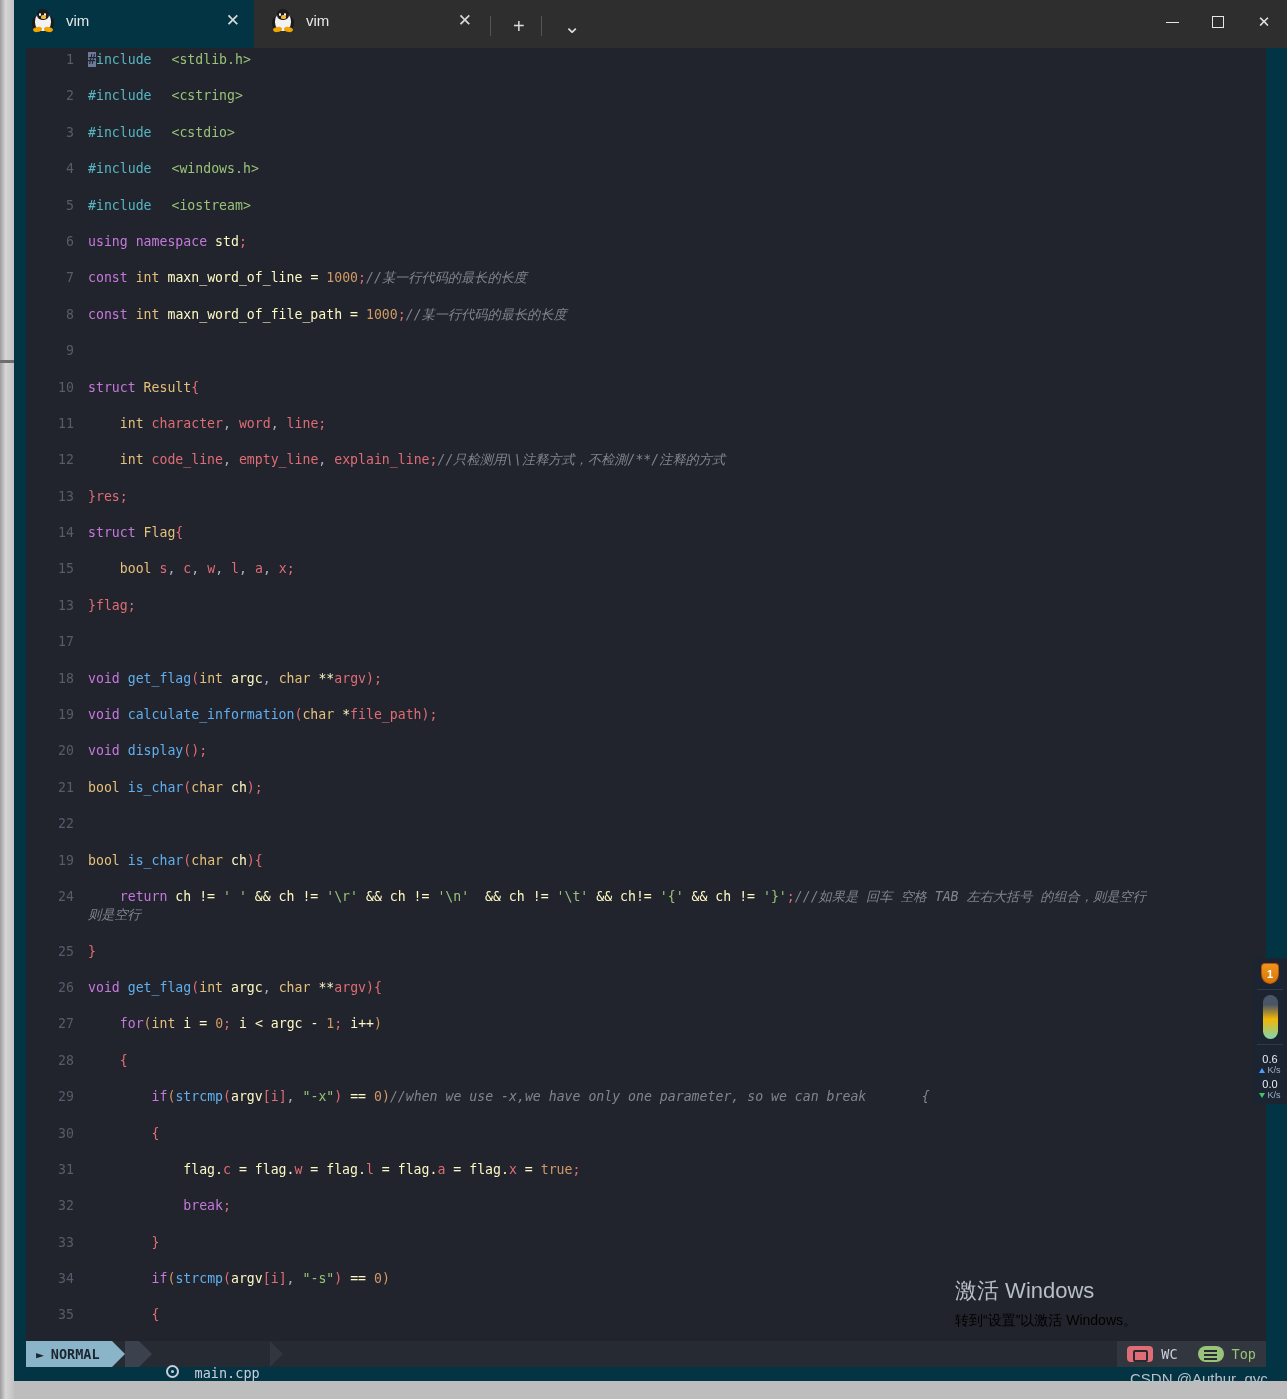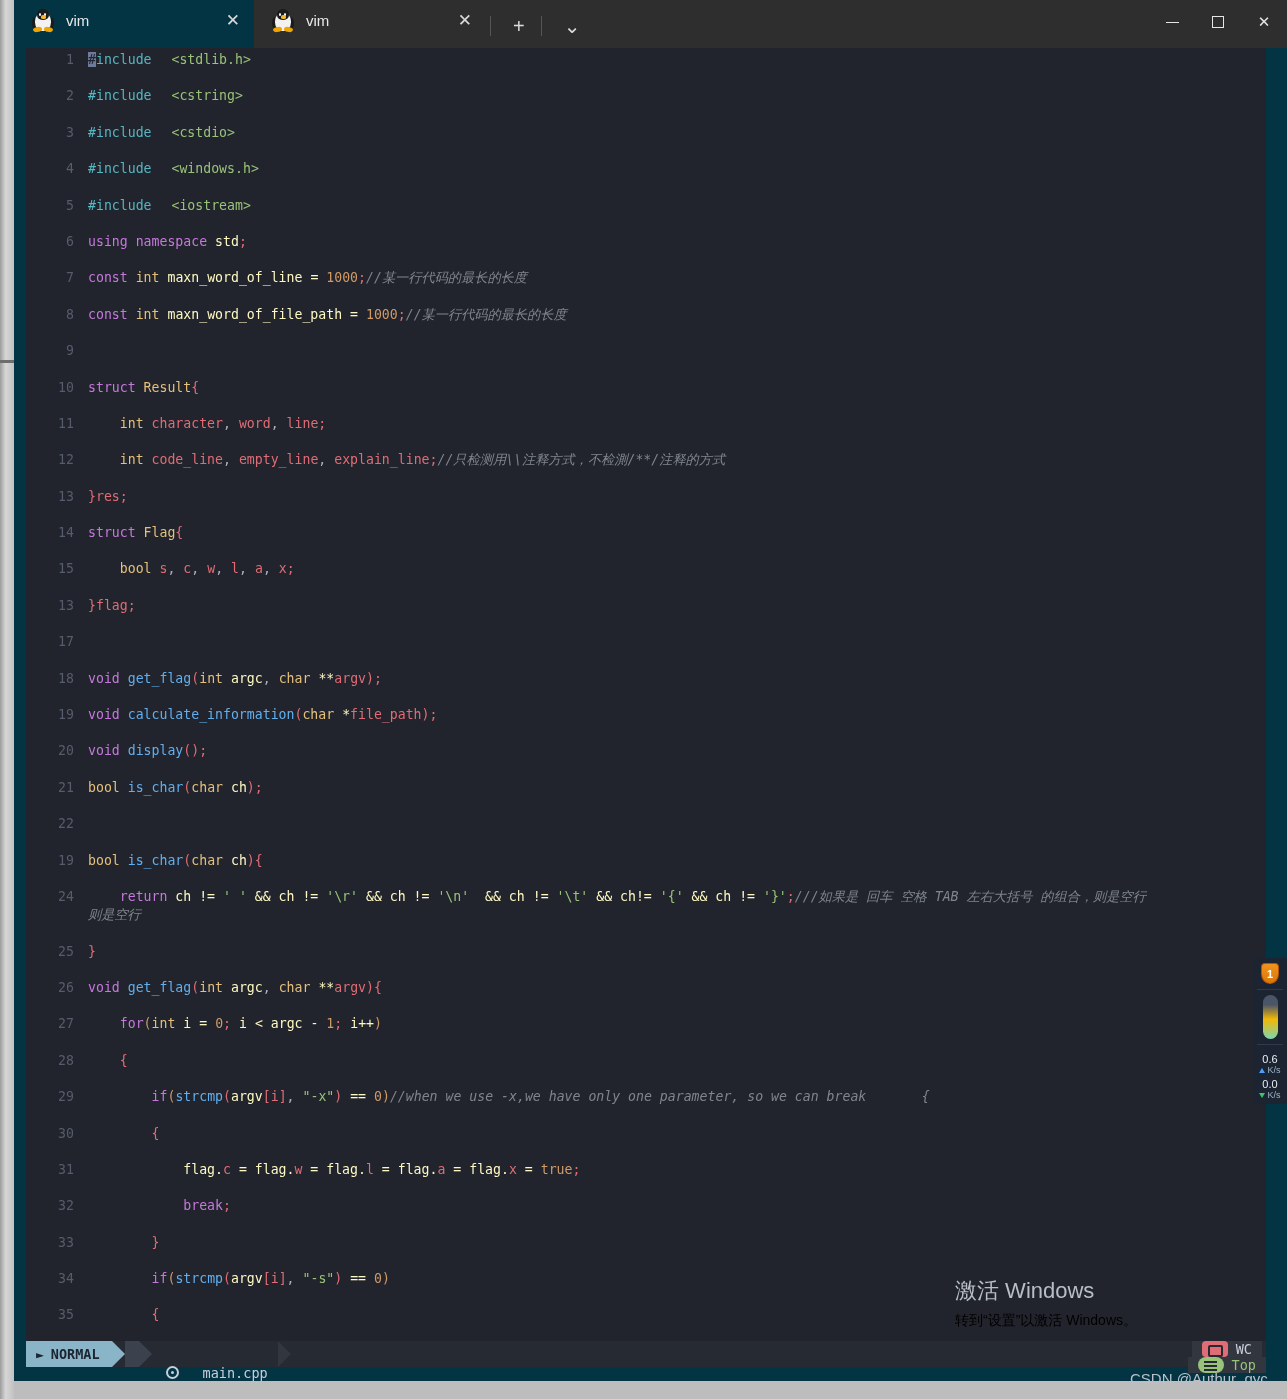--- a/index.html
+++ b/index.html
@@ -100,29 +100,29 @@
     font-family:"DejaVu Sans Mono", monospace; font-size:13.5px;
   }
   .mode { background:#8ab4c8; color:#1b2430; height:26px; display:flex; align-items:center;
           gap:7px; padding:0 12px 0 10px; font-weight:bold; }
   .mode .vicon { color:#1b2430; font-size:13px; font-weight:bold; }
   .arrow { width:0;height:0;border-top:13px solid transparent;border-bottom:13px solid transparent;
            border-left:13px solid #8ab4c8; }
   .seg2 { background:#3b414d; height:26px; display:flex; align-items:center; padding:0 10px 0 4px;}
   .arrow2 { width:0;height:0;border-top:13px solid transparent;border-bottom:13px solid transparent;
            border-left:13px solid #3b414d; }
-  .filebox { display:flex; align-items:center; gap:24px; padding:0 14px; color:#c8cedb;margin-top:37px; }
+  .filebox { display:flex; gap:16px; padding:0 14px; color:#c8cedb;margin-top:37px; }
   .gitglyph { display:inline-block; width:13px; height:13px; border:2px solid #c8cedb;
               border-radius:50%; position:relative; }
   .gitglyph::after { content:""; position:absolute; left:3px; top:3px; width:3px;height:3px;
               background:#c8cedb; border-radius:50%; }
   .arrow3 { width:0;height:0;border-top:13px solid transparent;border-bottom:13px solid transparent;
            border-left:13px solid #31363f; margin-left:-4px;}
 
-  .right-status { margin-left:auto; display:flex; align-items:center; height:26px;flex-direction:column; }
+  .right-status { margin-left:auto; display:flex; align-items:center; height:26px; }
   .rs-seg { height:26px; display:flex; align-items:center; gap:8px; padding:0 10px; }
   .rs-seg.a { background:#31363f; }
   .rs-seg.b { background:#31363f; }
   .pill-red { width:26px;height:16px;background:#e06c75;border-radius:4px; position:relative;}
   .pill-red::after{content:"";position:absolute;left:6px;top:4px;width:11px;height:8px;
       border:2px solid #262b33;border-radius:2px;}
   .pill-green { width:26px;height:16px;background:#98c379;border-radius:8px; position:relative;}
   .pill-green::before{content:"";position:absolute;left:6px;top:4px;width:13px;height:2px;background:#262b33;
       box-shadow:0 4px 0 #262b33, 0 8px 0 #262b33;}
   .rs-label { color:#c8cedb; }

